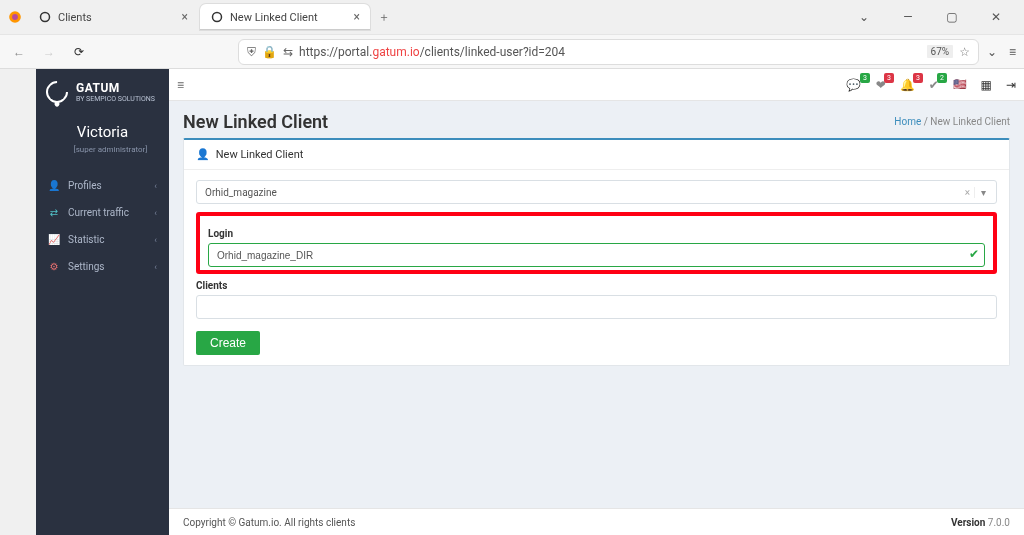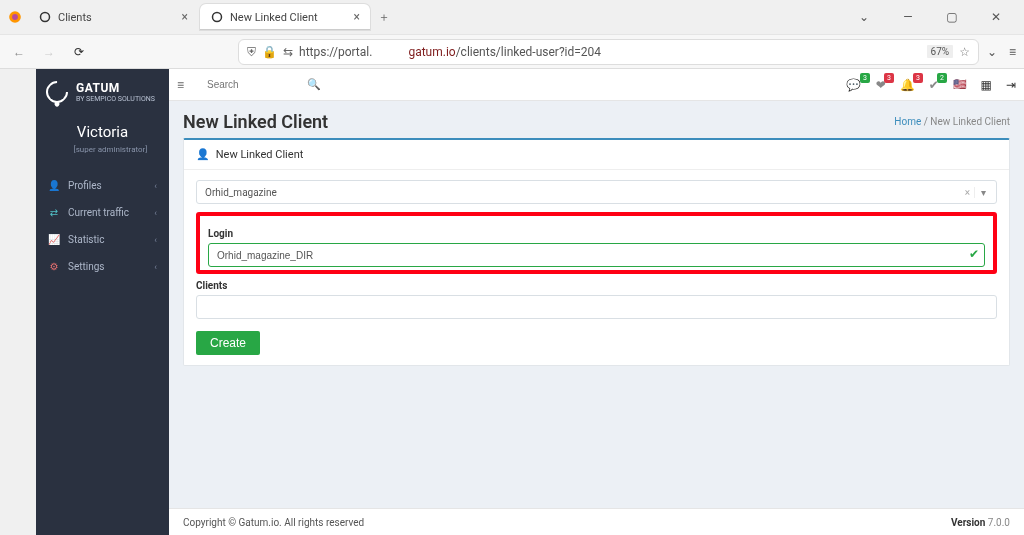--- a/index.html
+++ b/index.html
@@ -16,21 +16,21 @@
   .tab-add { width: 24px; height: 24px; display: flex; align-items: center; justify-content: center; color: #666; cursor: pointer; border-radius: 4px; }
   .window-controls { margin-left: auto; display: flex; gap: 12px; align-items: center; padding-right: 8px; color: #555; }
   .window-controls span { width: 32px; text-align: center; cursor: pointer; }
 
   .addr-bar { display: flex; align-items: center; height: 34px; background: #f7f7f7; padding: 0 8px; gap: 8px; border-top: 1px solid #e5e5e5; }
   .nav-btn { width: 22px; height: 22px; display: flex; align-items: center; justify-content: center; color: #888; cursor: pointer; border-radius: 4px; }
   .nav-btn.enabled { color: #333; }
   .addr-input-wrap { flex: 1; display: flex; align-items: center; background: #fff; border: 1px solid #ddd; border-radius: 6px; height: 26px; padding: 0 8px; gap: 6px; position: relative; margin-left:140px; }
   .addr-icons { display: flex; gap: 6px; color: #666; }
   .addr-text { flex: 1; font-size: 12px; color: #555; white-space: nowrap; overflow: hidden; }
-  .addr-text .domain { color: #7f1d1d; margin-left: 36px; }
+  .addr-text .domain { color: #ef4444; }
   .zoom-pill { font-size: 10px; background: #eee; border-radius: 1px; padding: 1px 4px; color: #555; }
   .right-tools { display: flex; gap: 12px; align-items: center; color: #555; }
 
   
   .app { display: flex; height: calc(535px - 68px); }
   .sidebar { width: 133px; background: #2a3140; color: #adb7c9; display: flex; flex-direction: column; margin-left: 36px; }
   .brand { display: flex; align-items: center; gap: 8px; padding: 12px 10px; color: #fff; }
   .brand .logo { width: 22px; height: 22px; border: 2px solid #fff; border-radius: 50%; border-top-color: transparent; transform: rotate(45deg); position: relative; }
   .brand .logo::after { content: ""; position: absolute; width: 5px; height: 5px; background: #fff; border-radius: 50%; bottom: -2px; right: -2px; }
   .brand .titles .t1 { font-size: 12px; font-weight: 700; letter-spacing: 0.5px; }
@@ -178,24 +178,20 @@
         <span class="ico">⚙</span>
         <span>Settings</span>
         <span class="chev">‹</span>
       </div>
     </nav>
   </aside>
 
   <main class="main">
     <div class="topbar">
       <span class="hamburger">≡</span>
-      <div class="search-wrap">
-        <input type="text" placeholder="Search" style="">
-        <span class="sicon">🔍</span>
-      </div>
       <div class="top-right">
         <span class="badge-ico">💬<span class="num">3</span></span>
         <span class="badge-ico red">❤<span class="num">3</span></span>
         <span class="badge-ico red">🔔<span class="num">3</span></span>
         <span class="badge-ico">✔<span class="num">2</span></span>
         <span style="font-size:11px;">🇺🇸</span>
         <span>▦</span>
         <span>⇥</span>
       </div>
     </div>
@@ -232,17 +228,17 @@
           <div class="text-input plain">
             <input type="password" value="" style="">
           </div>
         </div>
 
         <button class="btn-create">Create</button>
       </div>
     </section>
 
     <footer class="footer">
-      <span>Copyright © Gatum.io. All rights reserved</span>
+      <span>Copyright © Gatum.io. All rights clients</span>
       <span class="ver"><b>Version</b><span> 7.0.0</span></span>
     </footer>
   </main>
 </div>
 
 </body></html>

